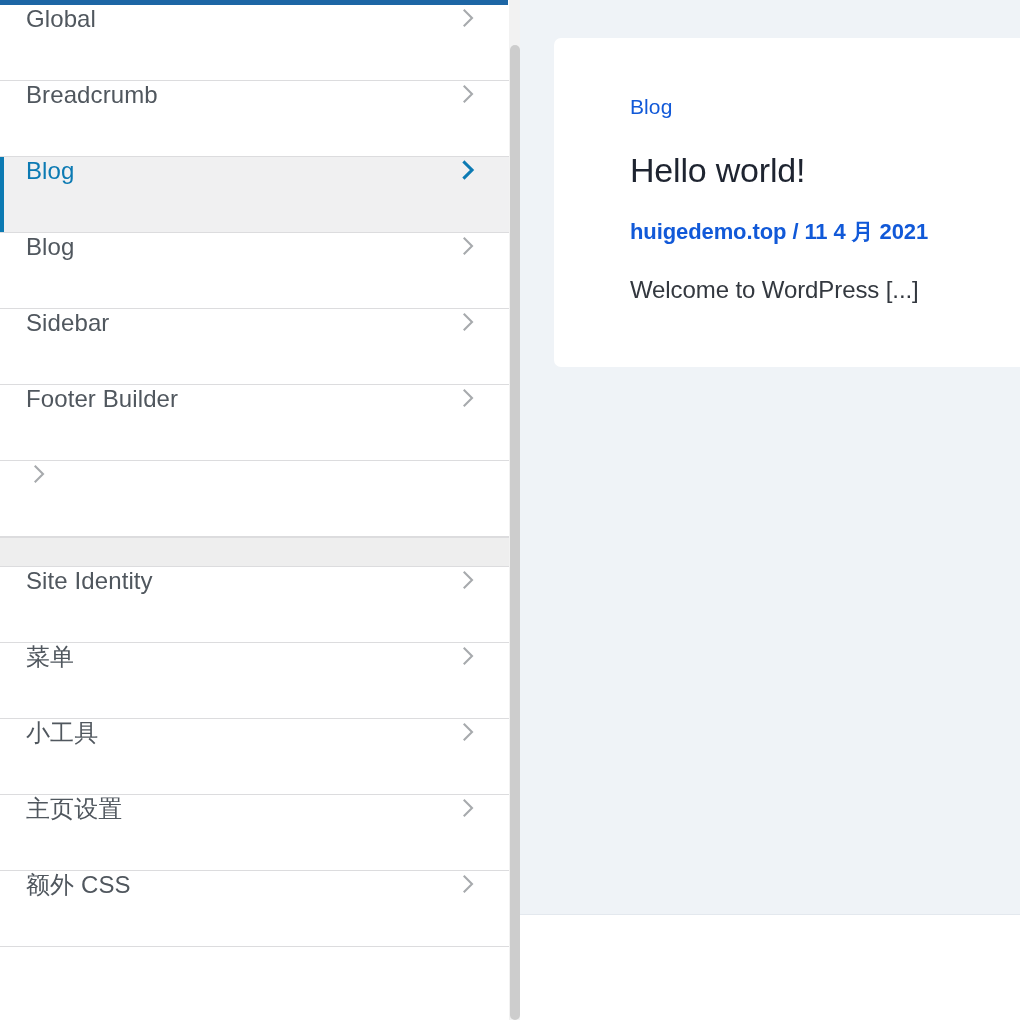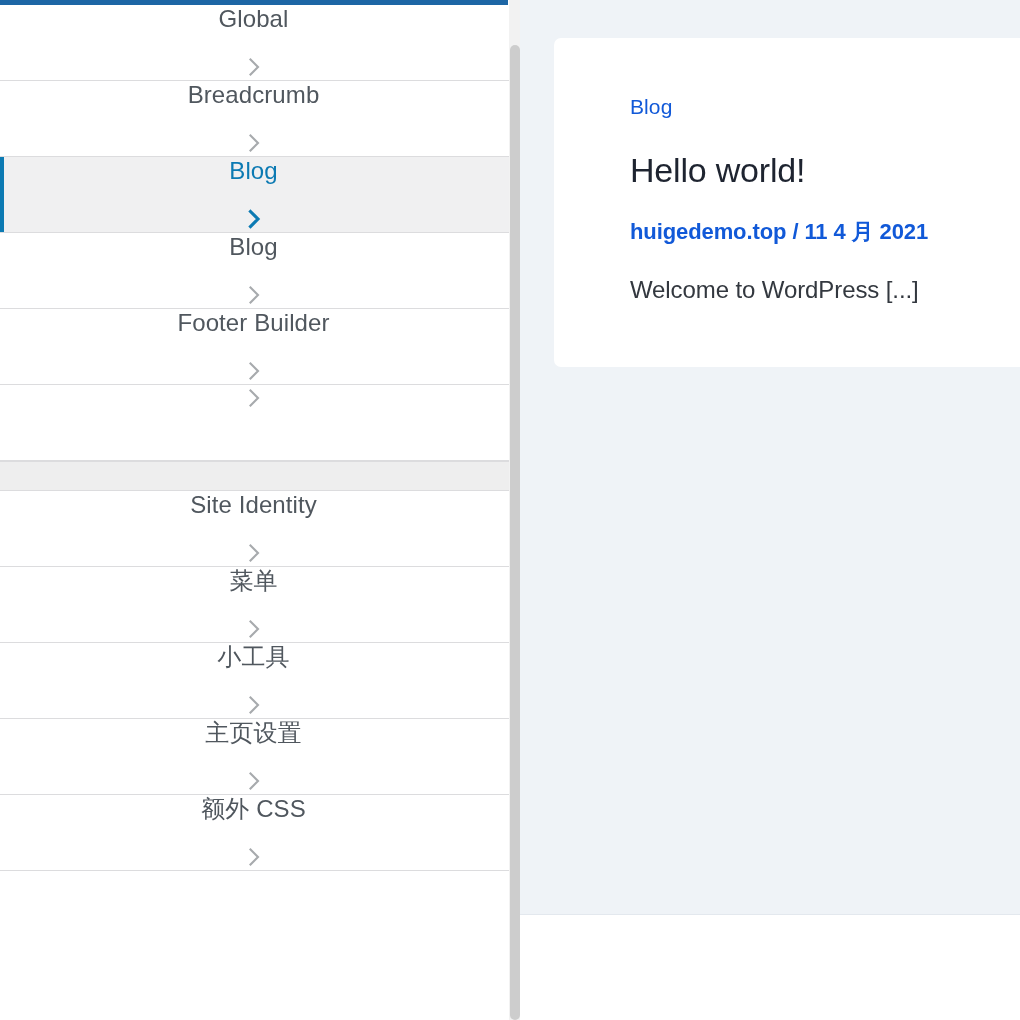--- a/index.html
+++ b/index.html
@@ -50,28 +50,27 @@
   }
 
   .section-list {
     width: 509px;
     background: #ffffff;
   }
 
   .section-item {
     position: relative;
     display: flex;
-    align-items: center;
+    align-items: flex-start;
     justify-content: space-between;
     height: 76px;
     padding: 0 28px 0 26px;
     background: #ffffff;
     border-bottom: 1px solid #dcdcde;
     cursor: pointer;
-    flex-direction: column;
   }
 
   .section-item:first-child {
     border-top: none;
   }
 
   .section-item .label {
     font-size: 24px;
     line-height: 1.2;
     color: #50575e;
@@ -256,20 +255,28 @@
           </div>
           <div class="section-item">
             <span class="label">Blog</span>
             <span class="chev">
               <svg viewBox="0 0 26 26" aria-hidden="true">
                 <path d="M9.5 5.5 L17 13 L9.5 20.5"></path>
               </svg>
             </span>
           </div>
           <div class="section-item">
+            <span class="label">Sidebar</span>
+            <span class="chev">
+              <svg viewBox="0 0 26 26" aria-hidden="true">
+                <path d="M9.5 5.5 L17 13 L9.5 20.5"></path>
+              </svg>
+            </span>
+          </div>
+          <div class="section-item">
             <span class="label">Footer Builder</span>
             <span class="chev">
               <svg viewBox="0 0 26 26" aria-hidden="true">
                 <path d="M9.5 5.5 L17 13 L9.5 20.5"></path>
               </svg>
             </span>
           </div>
           <div class="section-item">
             <span class="chev">
               <svg viewBox="0 0 26 26" aria-hidden="true">

